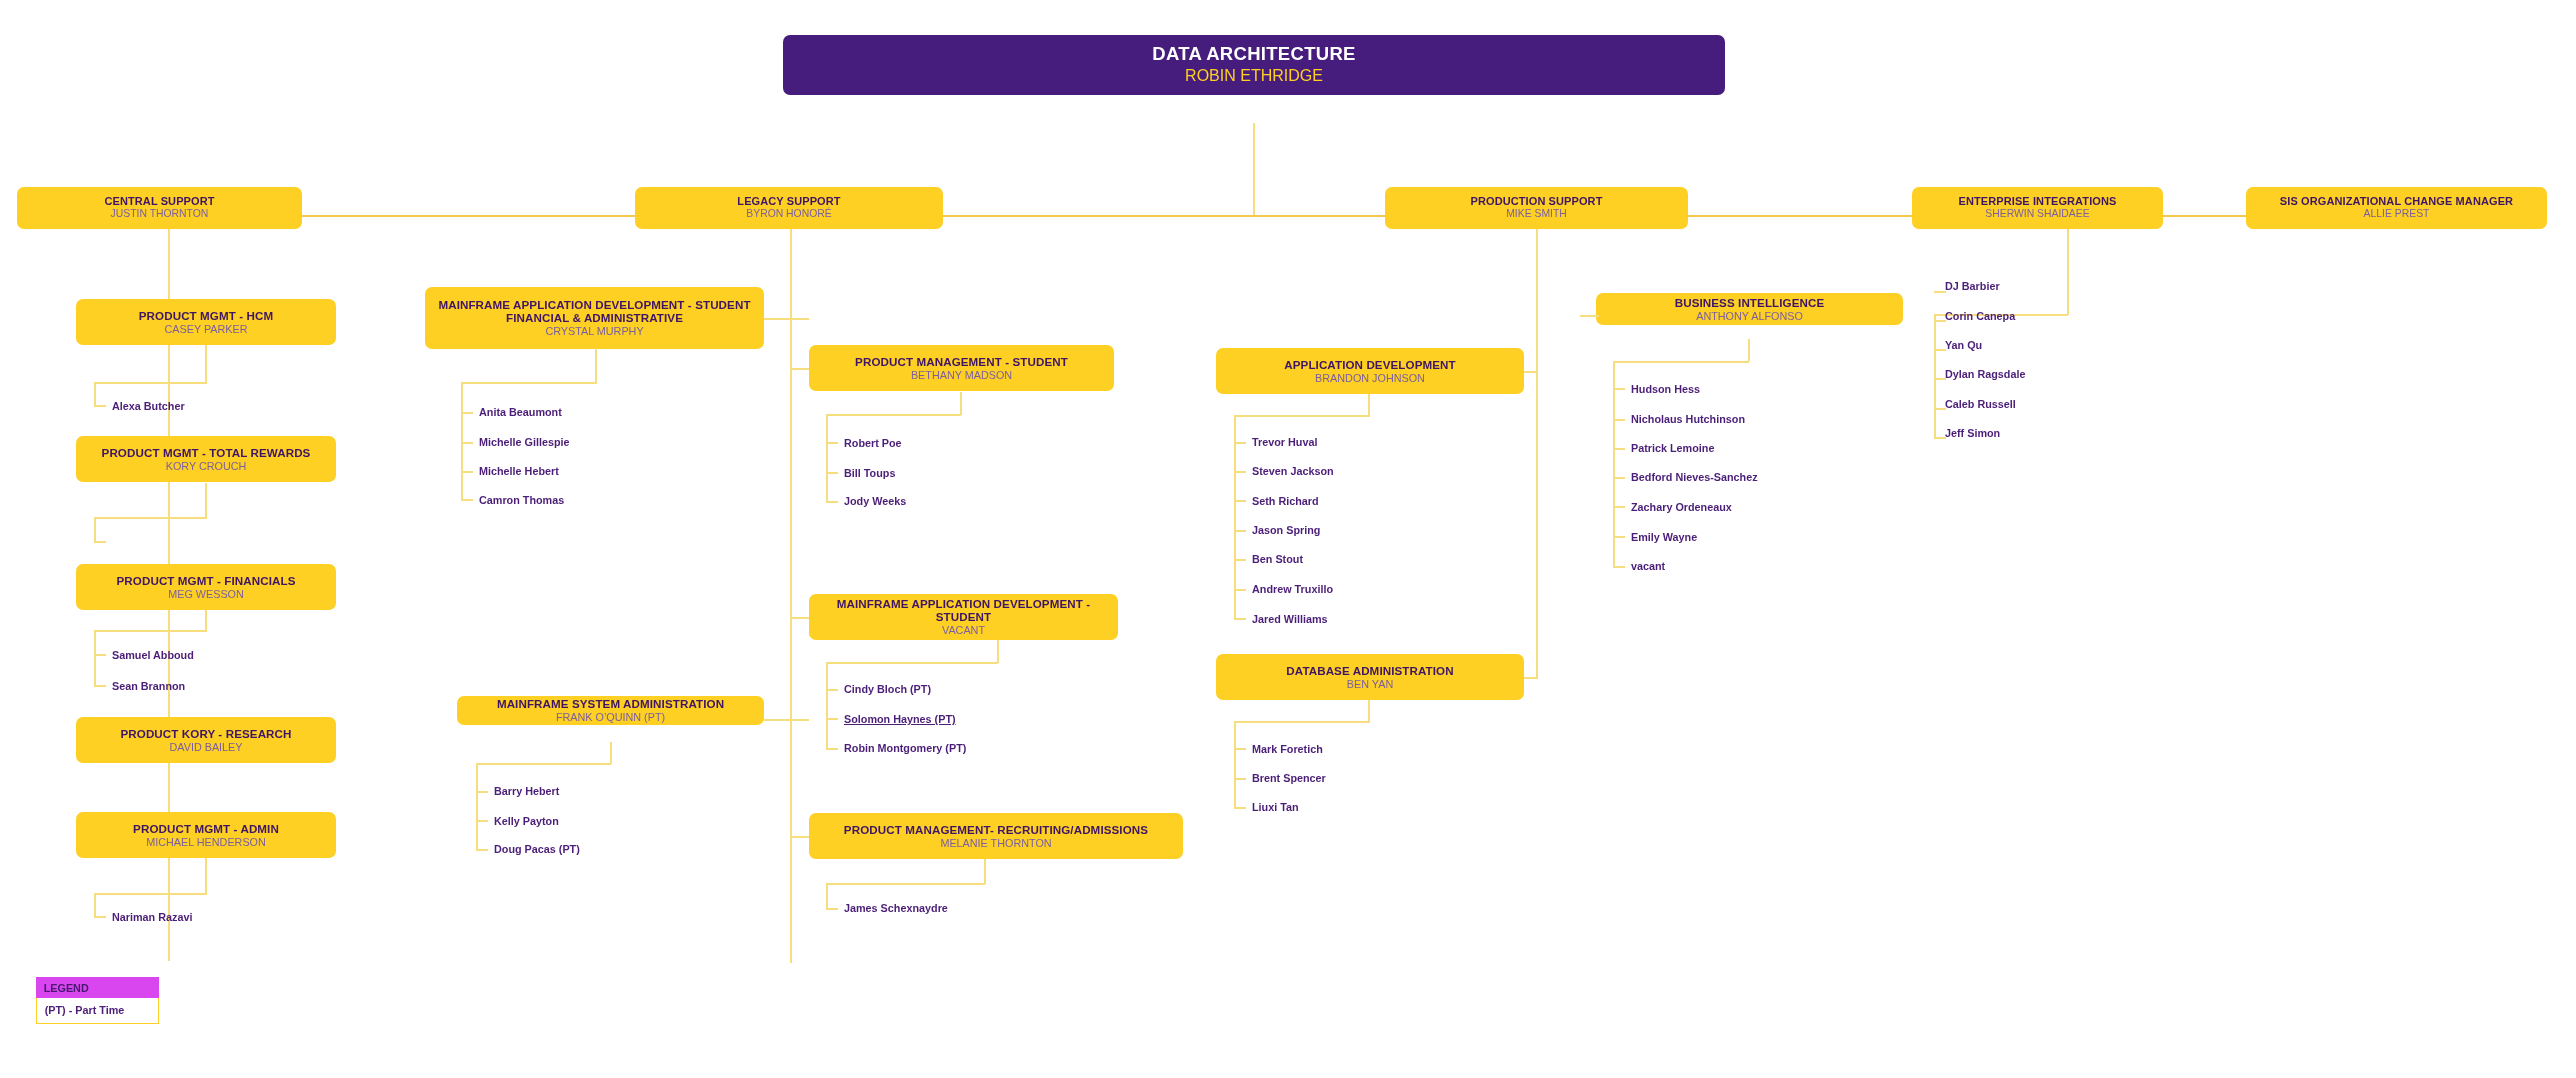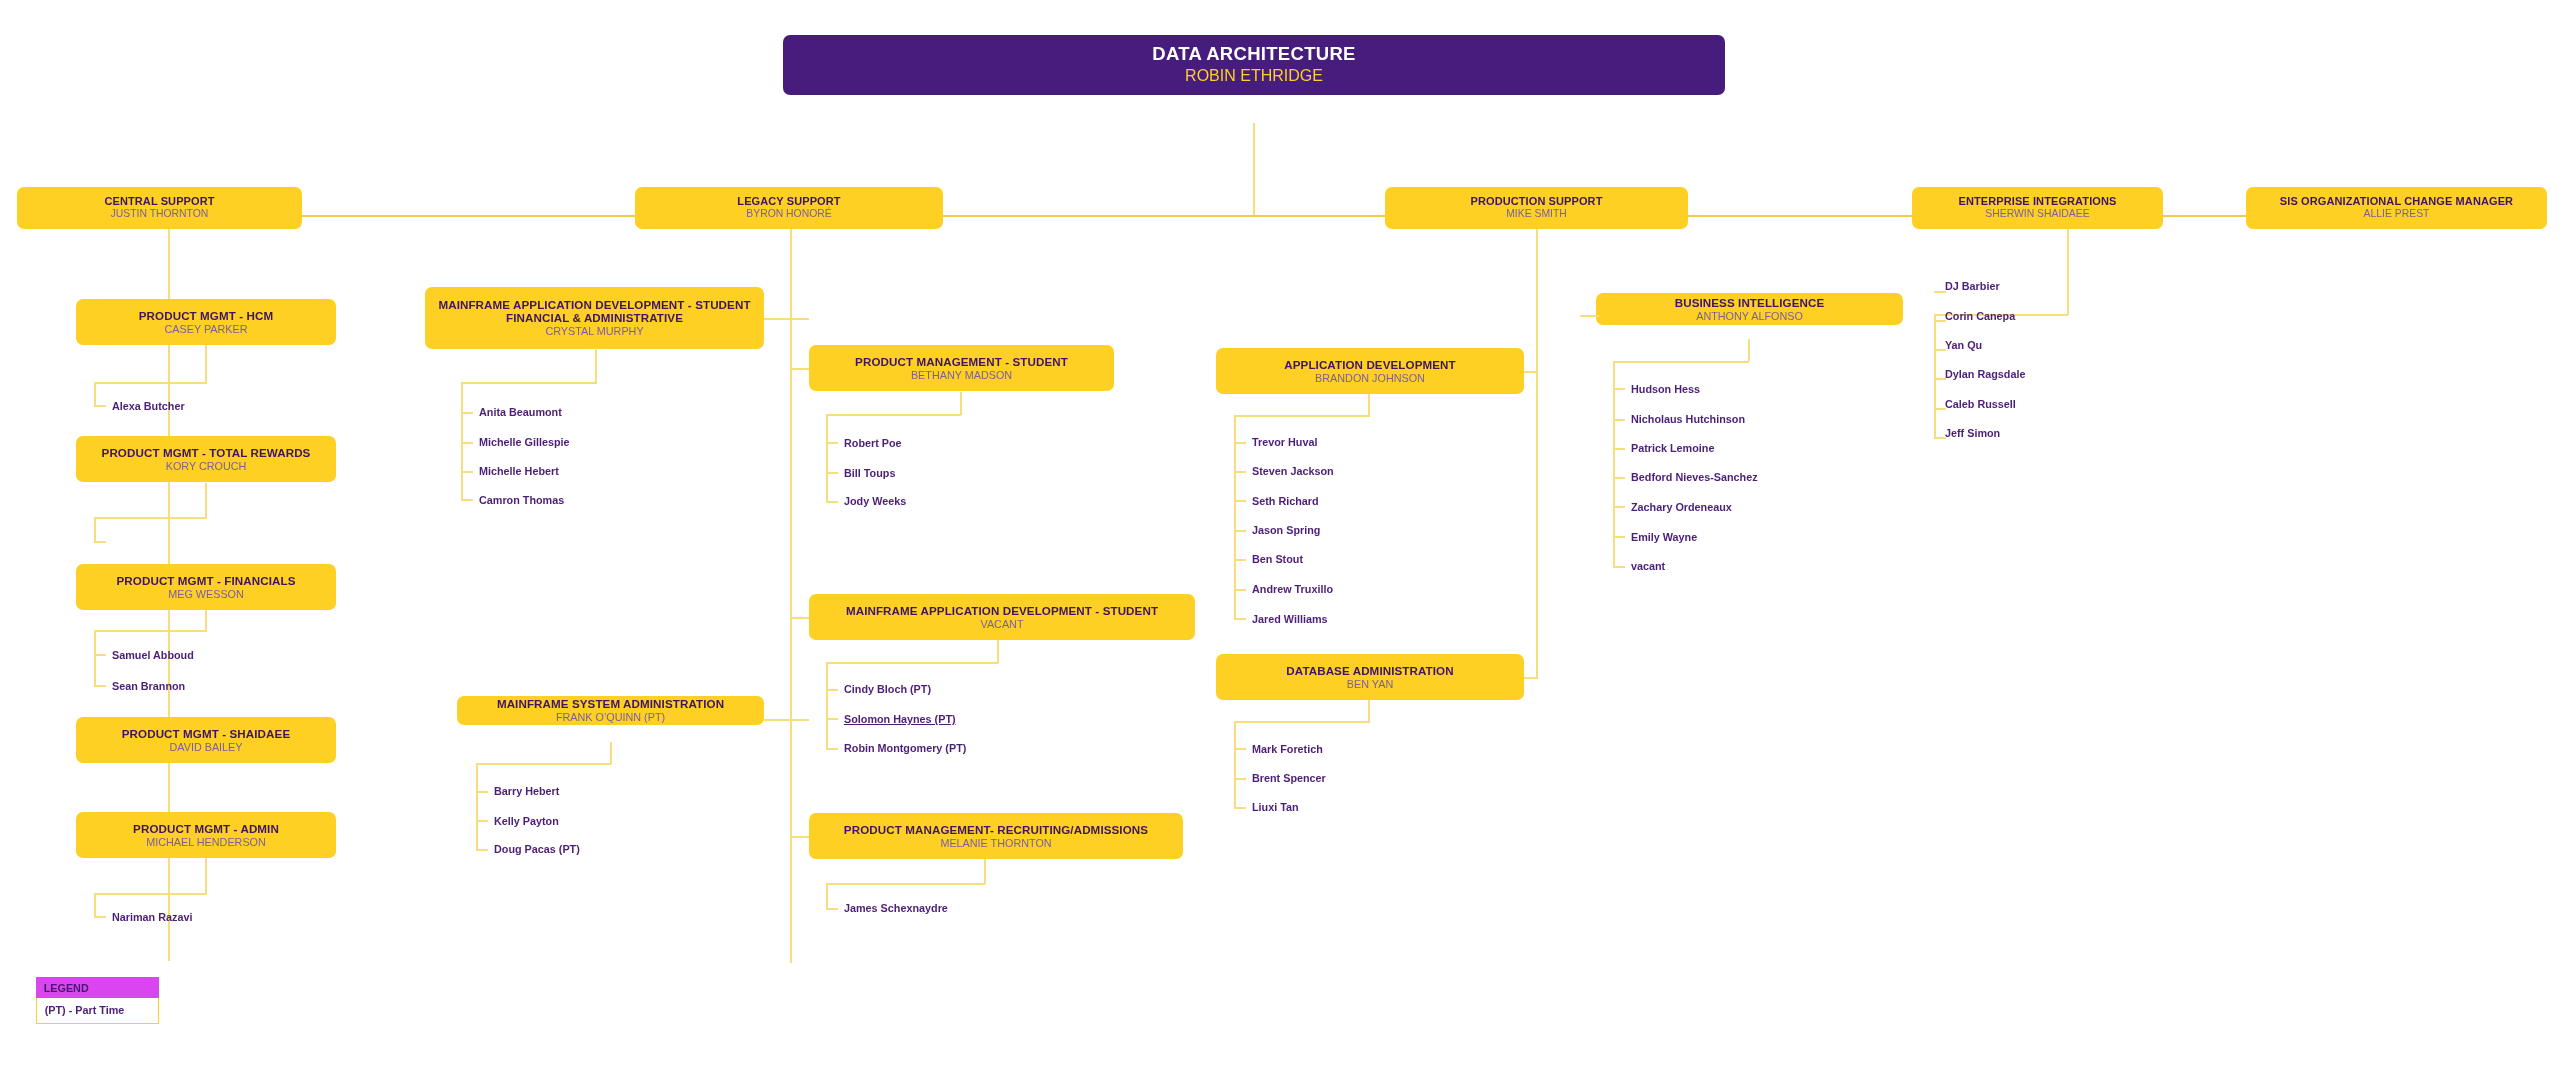--- a/index.html
+++ b/index.html
@@ -140,21 +140,21 @@
 
   <div class="ln v" style="left:205px;top:610px;height:20px;"></div>
   <div class="ln h" style="left:94px;top:630px;width:113px;"></div>
   <div class="ln v" style="left:94px;top:630px;height:56px;"></div>
   <div class="ln h" style="left:94px;top:654px;width:12.3px;"></div>
   <div class="leaf" style="left:112px;top:650px;">Samuel Abboud</div>
   <div class="ln h" style="left:94px;top:685px;width:12.3px;"></div>
   <div class="leaf" style="left:112px;top:681px;">Sean Brannon</div>
 
   <div class="box unit" style="left:76px;top:717px;width:260px;height:46px;">
-    <div class="t">PRODUCT MGMT - SHAIDAEE</div>
+    <div class="t">PRODUCT KORY - RESEARCH</div>
     <div class="n">DAVID BAILEY</div>
   </div>
 
   <div class="box unit" style="left:76px;top:812px;width:260px;height:46px;">
     <div class="t">PRODUCT MGMT - ADMIN</div>
     <div class="n">MICHAEL HENDERSON</div>
   </div>
 
   <div class="ln v" style="left:205px;top:858px;height:35px;"></div>
   <div class="ln h" style="left:94px;top:893px;width:113px;"></div>
@@ -207,21 +207,21 @@
   <div class="ln v" style="left:960px;top:392px;height:23px;"></div>
   <div class="ln h" style="left:826px;top:414px;width:135px;"></div>
   <div class="ln v" style="left:826px;top:414px;height:88px;"></div>
   <div class="ln h" style="left:826px;top:442px;width:12.3px;"></div>
   <div class="leaf" style="left:844px;top:438px;">Robert Poe</div>
   <div class="ln h" style="left:826px;top:472px;width:12.3px;"></div>
   <div class="leaf" style="left:844px;top:468px;">Bill Toups</div>
   <div class="ln h" style="left:826px;top:501px;width:12.3px;"></div>
   <div class="leaf" style="left:844px;top:496px;">Jody Weeks</div>
 
-  <div class="box unit" style="left:809px;top:594px;width:386px;height:46px;">
+  <div class="box unit" style="left:809px;top:594px;width:309px;height:46px;">
     <div class="t">MAINFRAME APPLICATION DEVELOPMENT - STUDENT</div>
     <div class="n">VACANT</div>
   </div>
   <div class="ln v" style="left:997px;top:640px;height:23px;"></div>
   <div class="ln h" style="left:826px;top:662px;width:172px;"></div>
   <div class="ln v" style="left:826px;top:662px;height:86px;"></div>
   <div class="ln h" style="left:826px;top:689px;width:12.3px;"></div>
   <div class="leaf" style="left:844px;top:684px;">Cindy Bloch (PT)</div>
   <div class="ln h" style="left:826px;top:718px;width:12.3px;"></div>
   <div class="leaf" style="left:844px;top:714px;text-decoration:underline;">Solomon Haynes (PT)</div>

